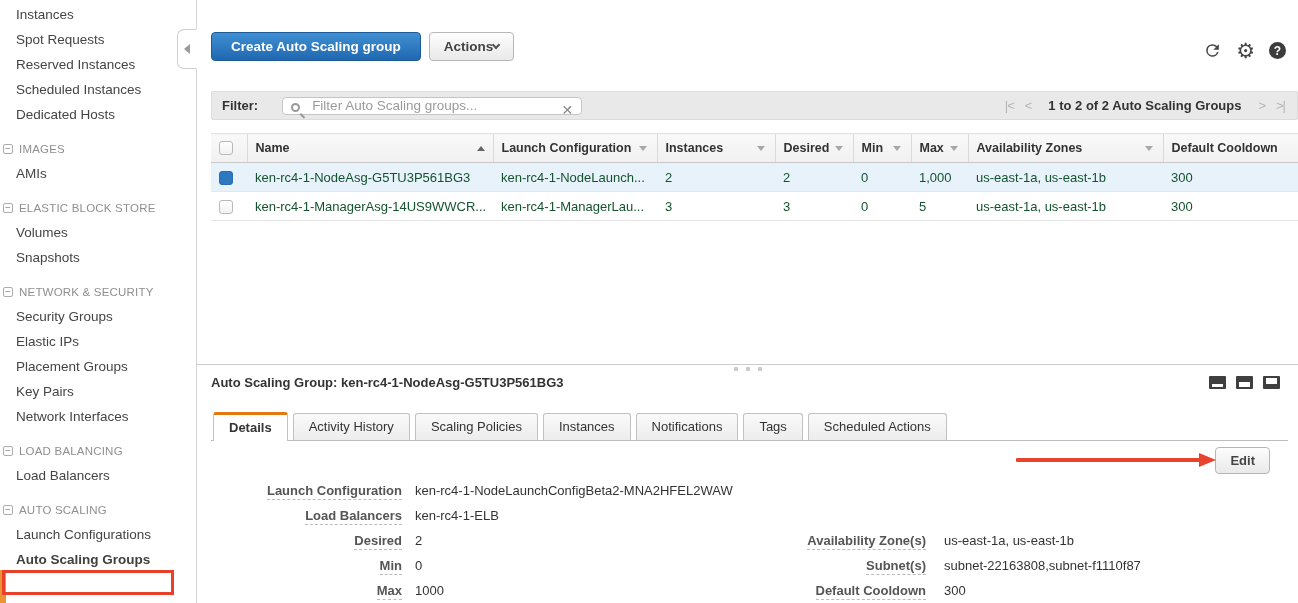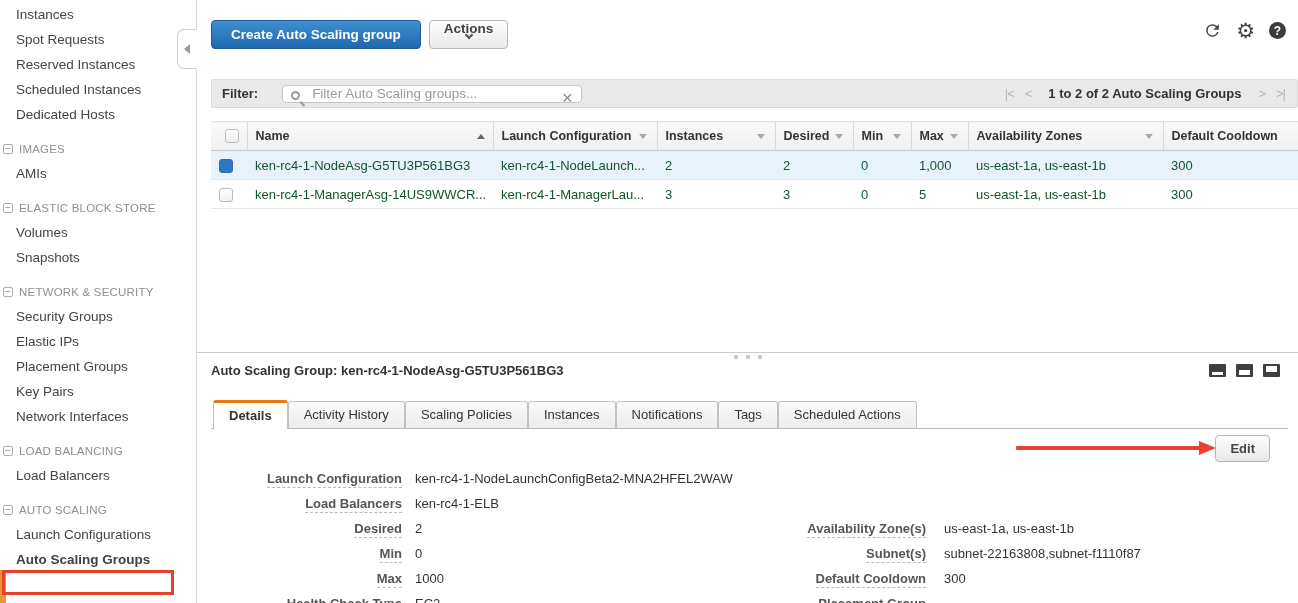--- a/index.html
+++ b/index.html
@@ -17,43 +17,43 @@
   .side-header { height:25px; margin-top:9px; padding-left:3px; color:#8f8f8f; font-size:11.5px; display:flex; align-items:center; gap:6px; white-space:nowrap; letter-spacing:.2px; }
   .collapse-box { width:10px; height:10px; border:1px solid #adadad; border-radius:2px; font-size:10px; line-height:8px; text-align:center; color:#8a8a8a; background:#fff; flex:0 0 auto; }
   .collapse-tab { position:absolute; left:177px; top:29px; width:20px; height:40px; background:#fff; border:1px solid #cfcfcf; border-right:1px solid #fff; border-radius:7px 0 0 7px; z-index:4; display:flex; align-items:center; justify-content:center; cursor:pointer; }
   .tri-left { width:0; height:0; border-top:5px solid transparent; border-bottom:5px solid transparent; border-right:6px solid #9a9a9a; }
   .selected-bar { position:absolute; left:0; top:570px; width:6px; height:33px; background:#eb9434; z-index:2; }
   .annotation-box { position:absolute; left:2px; top:570px; width:172px; height:25px; border:3px solid #e8412b; z-index:5; pointer-events:none; }
 
   
   .main { flex:1; min-width:0; padding:0 10px 0 14px; position:relative; }
 
-  .toolbar { display:flex; align-items:flex-start; padding-top:20px; }
+  .toolbar { display:flex; align-items:flex-end; padding-top:32px; }
   .btn-primary { background:linear-gradient(#3f8fd2,#2068b1); border:1px solid #1b5a96; color:#fff; font-weight:bold; font-size:13.5px; height:29px; padding:0 19px; border-radius:4px; cursor:pointer; font-family:inherit; }
-  .btn-secondary { background:linear-gradient(#fdfdfd,#e9e9e9); border:1px solid #b8b8b8; color:#444; font-weight:bold; font-size:13.5px; height:29px; padding:0 14px; border-radius:4px; margin-left:8px; display:flex; align-items:center; cursor:pointer; font-family:inherit;flex-direction:column; }
+  .btn-secondary { background:linear-gradient(#fdfdfd,#e9e9e9); border:1px solid #b8b8b8; color:#444; font-weight:bold; font-size:13.5px; height:29px; padding:0 14px; border-radius:4px; margin-left:8px; display:flex; align-items:center; cursor:pointer; font-family:inherit; }
   .chev-down { width:6px; height:6px; border-right:2px solid #555; border-bottom:2px solid #555; transform:rotate(45deg); margin-top:-4px; }
   .toolbar-icons { margin-left:auto; display:flex; align-items:center; gap:14px; padding-right:2px; }
   .icon-btn { cursor:pointer; display:flex; align-items:center; justify-content:center; }
   .icon-gear { font-size:21px; color:#454545; line-height:1; }
   .icon-help { width:17px; height:17px; border-radius:50%; background:#3c3c3c; color:#fff; font-weight:bold; font-size:12px; display:flex; align-items:center; justify-content:center; }
 
   .filter-bar { margin-top:30px; margin-right:-10px; background:#e9e9e9; border:1px solid #dcdcdc; border-radius:2px; height:29px; display:flex; align-items:center; padding:0 12px 0 10px; }
   .filter-label { font-weight:bold; color:#333; margin-right:24px; }
   .search-wrap { position:relative; width:300px; }
   .search-input { width:100%; height:18px; border:1px solid #c5c5c5; border-radius:4px; padding:0 26px 0 29px; font-size:13.5px; color:#333; background:#fff; font-family:inherit; }
   .search-input::placeholder { color:#9b9b9b; }
   .mag-icon { position:absolute; left:9px; top:6px; width:9px; height:9px; border:2px solid #999; border-radius:50%; }
   .mag-icon::after { content:""; position:absolute; left:8px; top:8px; width:6px; height:2px; background:#999; transform:rotate(45deg); transform-origin:0 0; }
   .clear-x { position:absolute; right:9px; top:4px; color:#8a8a8a; font-size:14px; cursor:pointer; line-height:18px; }
   .pagination { margin-left:auto; display:flex; align-items:center; gap:11px; color:#b5b5b5; font-size:13px; }
   .pag-arrow { cursor:pointer; letter-spacing:-1px; }
   .pag-text { color:#333; font-weight:bold; margin:0 6px; }
 
   .asg-table { margin-top:13px; margin-right:-10px; border-collapse:collapse; table-layout:fixed; width:calc(100% + 10px); }
-  .asg-table th { background:linear-gradient(#f9f9f9,#f0f0f0); border-top:1px solid #e3e3e3; border-bottom:1px solid #c9c9c9; height:29px; text-align:right; font-size:12.5px; color:#333; padding:0 8px; font-weight:bold; }
+  .asg-table th { background:linear-gradient(#f9f9f9,#f0f0f0); border-top:1px solid #e3e3e3; border-bottom:1px solid #c9c9c9; height:29px; text-align:left; font-size:12.5px; color:#333; padding:0 8px; font-weight:bold; }
   .asg-table th:not(:first-child) { border-left:1px solid #dadada; }
   .th-flex { display:flex; align-items:center; }
   .sort-asc { width:0; height:0; border-left:4px solid transparent; border-right:4px solid transparent; border-bottom:5px solid #666; margin-left:auto; }
   .sort-desc { width:0; height:0; border-left:4px solid transparent; border-right:4px solid transparent; border-top:5px solid #a8a8a8; margin-left:auto; margin-right:2px; }
   .asg-table td { height:29px; padding:0 8px; border-bottom:1px solid #e6e6e6; font-size:13px; color:#14532d; white-space:nowrap; overflow:hidden; }
   .row-selected td { background:#e8f2fb; }
   .cb { width:14px; height:14px; border:1px solid #b9b9b9; border-radius:3px; background:linear-gradient(#fff,#f1f1f1); display:inline-block; vertical-align:middle; cursor:pointer; }
   .cb.checked { background:#2e78c2; border-color:#2a6db0; }
 
   .spacer { height:143px; }
@@ -64,21 +64,21 @@
   .dot { width:4px; height:4px; background:#c9c9c9; border-radius:1px; }
   .panel-head { display:flex; align-items:center; margin-top:10px; }
   .panel-title { font-weight:bold; font-size:13px; color:#333; }
   .layout-icons { margin-left:auto; display:flex; gap:10px; padding-right:8px; }
   .li-box { width:17px; height:13px; background:#3f3f3f; position:relative; border-radius:1px; cursor:pointer; }
   .li-box .bar { position:absolute; left:3px; right:3px; background:#fff; }
   .li-bottom .bar { bottom:2px; height:3px; }
   .li-split .bar { bottom:2px; height:5px; }
   .li-top .bar { top:2px; height:6px; }
 
-  .tabs { display:flex; align-items:flex-end; margin-top:22px; border-bottom:1px solid #bdbdbd; padding-left:2px; }
+  .tabs { display:flex; align-items:flex-end; gap:5px; margin-top:22px; border-bottom:1px solid #bdbdbd; padding-left:2px; }
   .tab { height:27px; line-height:26px; padding:0 15px; background:linear-gradient(#fafafa,#ededed); border:1px solid #c2c2c2; border-bottom:none; border-radius:3px 3px 0 0; color:#333; font-size:13px; cursor:pointer; white-space:nowrap; }
   .tab.active { background:#fff; border-top:3px solid #e47911; font-weight:bold; margin-bottom:-1px; height:29px; line-height:25px; }
 
   .edit-row { display:flex; justify-content:flex-end; padding:6px 18px 0 0; height:33px; }
   .btn-edit { background:linear-gradient(#fdfdfd,#e9e9e9); border:1px solid #b5b5b5; border-radius:4px; font-weight:bold; color:#444; font-size:13px; height:27px; padding:0 14px; cursor:pointer; font-family:inherit; }
   .arrow { position:absolute; right:82px; top:88px; width:200px; height:14px; pointer-events:none; }
   .arrow .shaft { position:absolute; left:0; right:15px; top:5px; height:4px; background:#e8432d; border-radius:1px; }
   .arrow .head { position:absolute; right:0; top:0; width:0; height:0; border-left:17px solid #e8432d; border-top:7px solid transparent; border-bottom:7px solid transparent; }
 
   .fields { display:grid; grid-template-columns:191px 372px 152px 1fr; grid-auto-rows:25px; align-items:center; margin-top:4px; }

